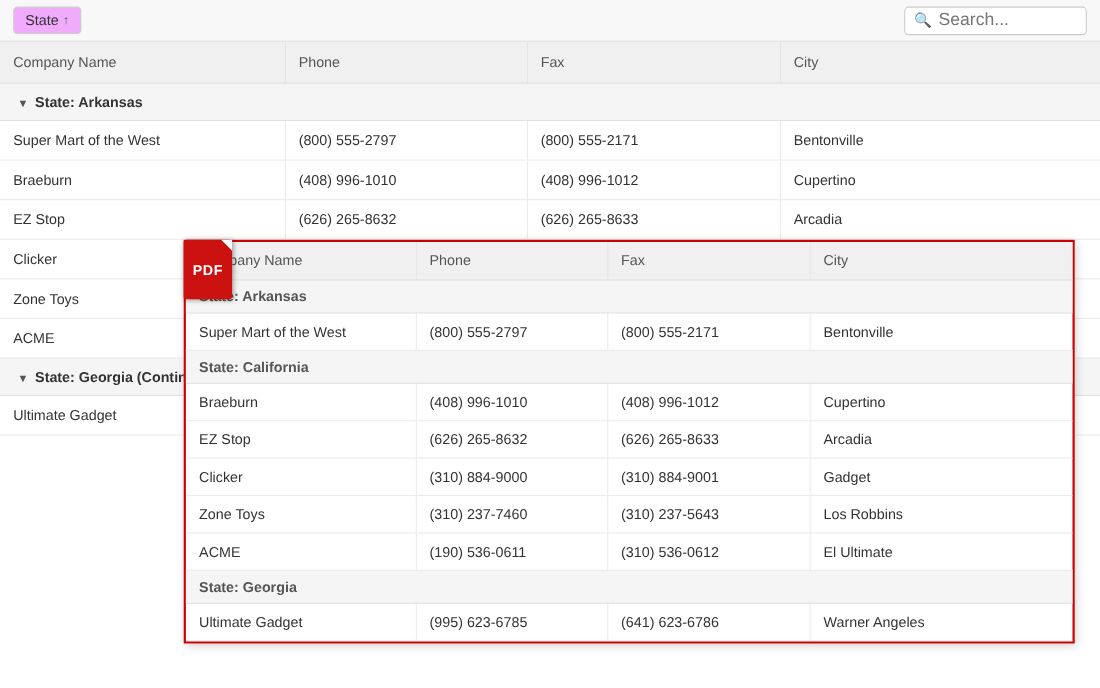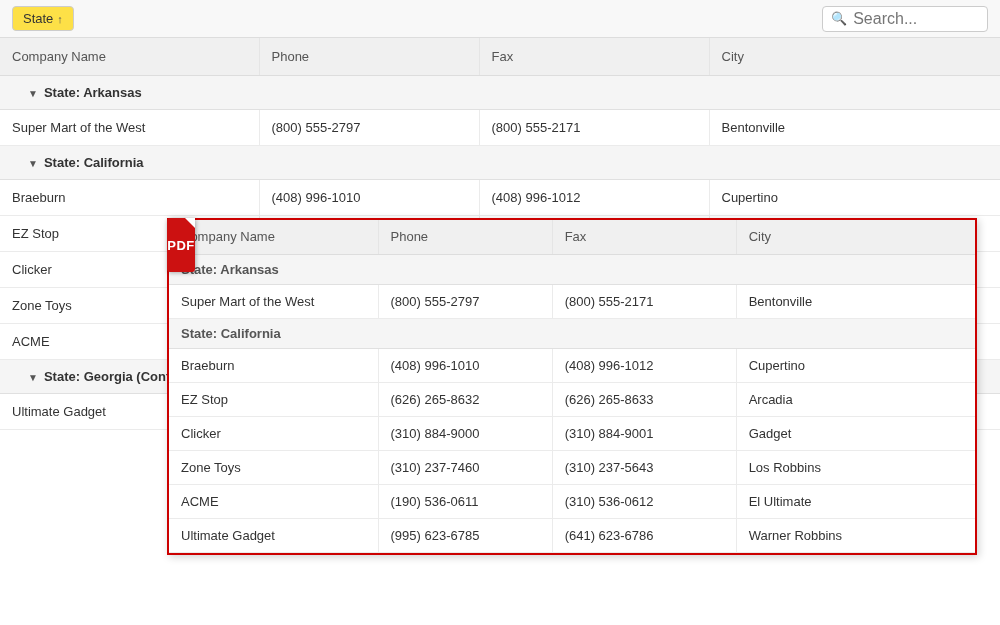--- a/index.html
+++ b/index.html
@@ -29,21 +29,21 @@
       align-items: center;
       gap: 6px;
     }
     .sort-btn {
       display: flex;
       align-items: center;
       gap: 4px;
       padding: 4px 10px;
       border: 1px solid #ccc;
       border-radius: 4px;
-      background: #fde047;
+      background: #f0abfc;
       font-size: 13px;
       cursor: pointer;
       color: #333;
     }
     .sort-arrow {
       font-size: 11px;
       color: #555;
     }
     .search-box {
       display: flex;
@@ -91,21 +91,21 @@
     .col-header-row th:last-child {
       border-right: none;
     }
 
     
     .group-header-row {
       background: #f5f5f5;
       height: 34px;
     }
     .group-header-row td {
-      padding: 0 28px;
+      padding: 0 16px;
       font-weight: 600;
       color: #333;
       border-bottom: 1px solid #e0e0e0;
     }
     .group-expand {
       display: inline-block;
       margin-right: 6px;
       font-size: 10px;
       color: #555;
     }
@@ -140,21 +140,21 @@
       background: #fff;
       box-shadow: 2px 2px 8px rgba(0,0,0,0.18);
       z-index: 10;
     }
 
     
     .pdf-icon {
       position: absolute;
       top: 218px;
       left: 167px;
-      width: 28px;
+      width: 44px;
       height: 54px;
       background: #cc1111;
       border-radius: 3px;
       z-index: 11;
       display: flex;
       flex-direction: column;
       align-items: center;
       justify-content: center;
       color: #fff;
       font-weight: 700;
@@ -252,23 +252,20 @@
   <tbody id="main-tbody">
   <tr class="group-header-row">
         <td colspan="4"><span class="group-expand">▼</span><span>State: Arkansas</span></td>
       </tr>
       <tr class="data-row">
         <td>Super Mart of the West</td>
         <td>(800) 555-2797</td>
         <td>(800) 555-2171</td>
         <td>Bentonville</td>
       </tr>
-      <tr class="group-header-row">
-        <td colspan="4"><span class="group-expand">▼</span><span>State: California</span></td>
-      </tr>
       <tr class="data-row">
         <td>Braeburn</td>
         <td>(408) 996-1010</td>
         <td>(408) 996-1012</td>
         <td>Cupertino</td>
       </tr>
       <tr class="data-row">
         <td>EZ Stop</td>
         <td>(626) 265-8632</td>
         <td>(626) 265-8633</td>
@@ -354,21 +351,24 @@
           <td>(310) 237-7460</td>
           <td>(310) 237-5643</td>
           <td>Los Robbins</td>
         </tr>
         <tr class="pdf-data-row">
           <td>ACME</td>
           <td>(190) 536-0611</td>
           <td>(310) 536-0612</td>
           <td>El Ultimate</td>
         </tr>
+        <tr class="pdf-group-row">
+          <td colspan="4">State: Georgia</td>
+        </tr>
         <tr class="pdf-data-row">
           <td>Ultimate Gadget</td>
           <td>(995) 623-6785</td>
           <td>(641) 623-6786</td>
-          <td>Warner Robbins</td>
+          <td>Warner Angeles</td>
         </tr>
       </tbody>
   </table>
 </div>
 
 </body></html>

